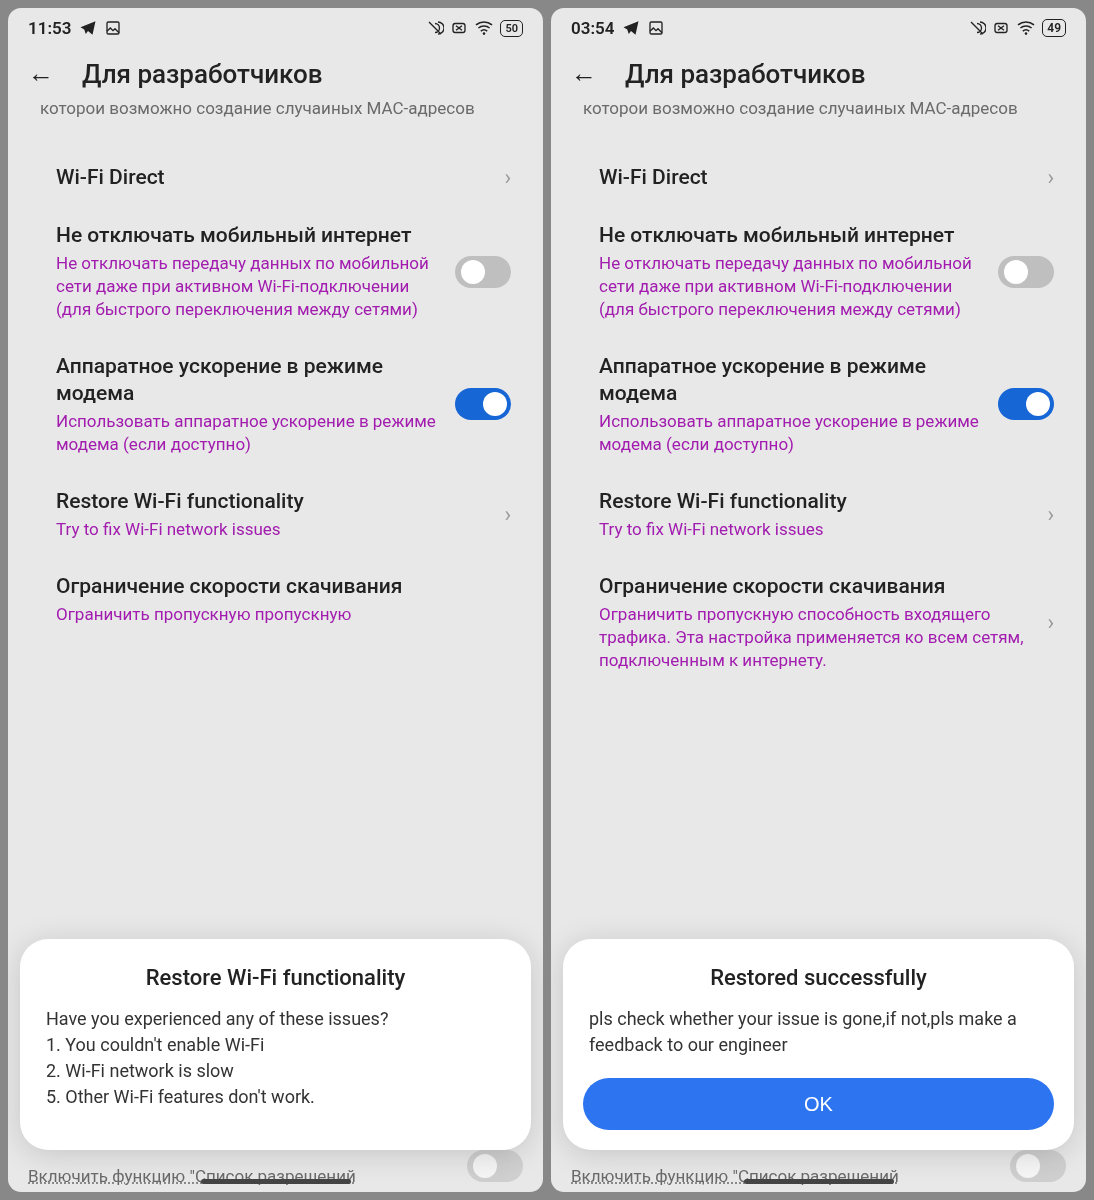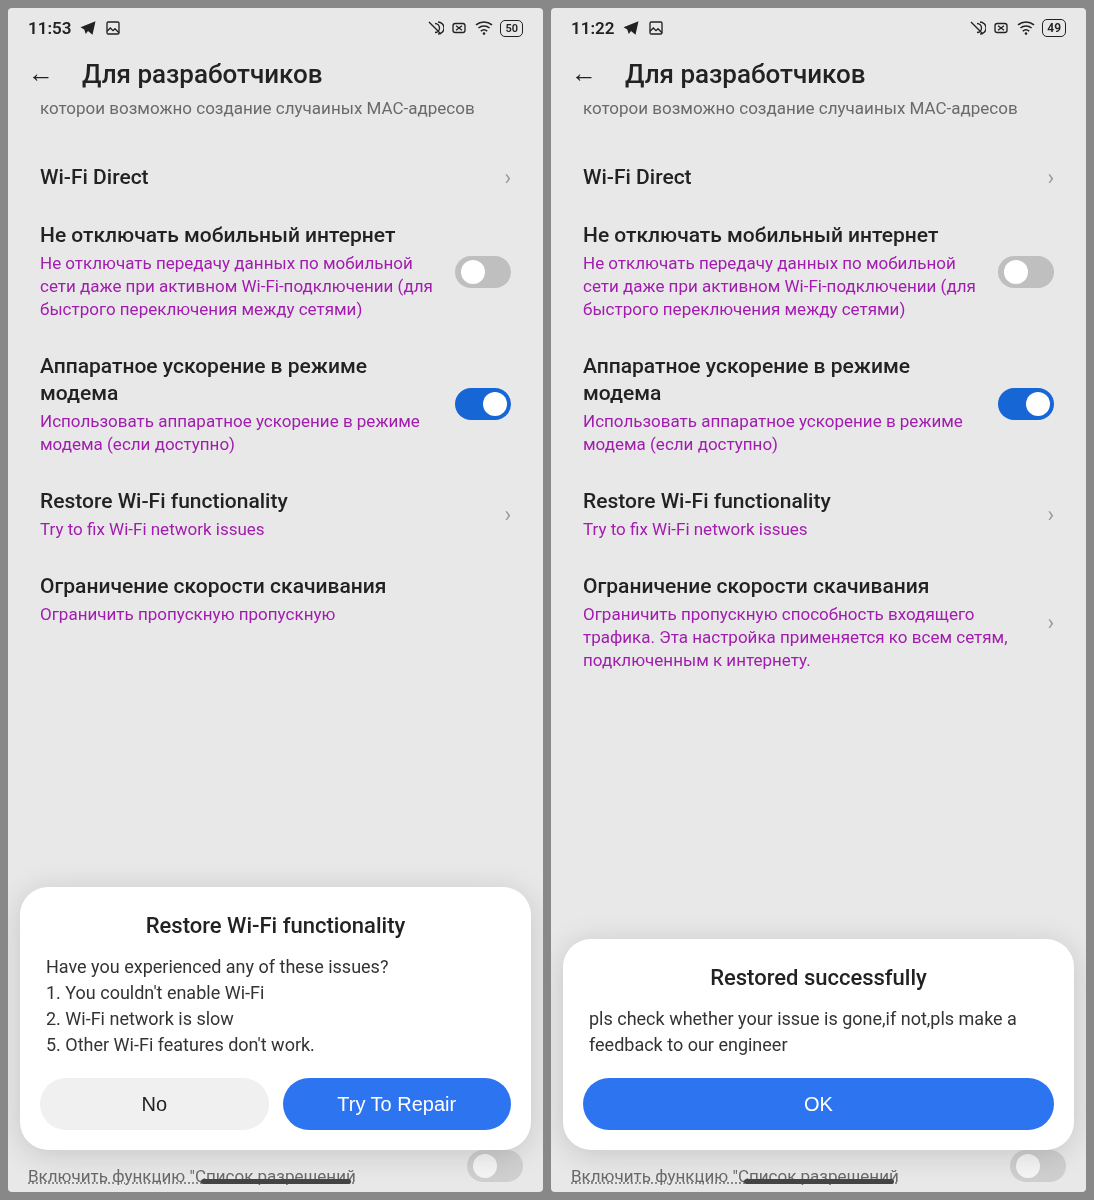--- a/index.html
+++ b/index.html
@@ -8,21 +8,21 @@
     background: #888;
     width: 1094px;
     height: 1200px;
     display: flex;
     gap: 8px;
     padding: 8px;
   }
   .phone {
     flex: 1;
     background: #e8e8e8;
-    border-radius: 4px;
+    border-radius: 13px;
     position: relative;
     overflow: hidden;
     display: flex;
     flex-direction: column;
   }
   .status-bar {
     display: flex;
     justify-content: space-between;
     align-items: center;
     padding: 10px 20px 6px;
@@ -46,20 +46,21 @@
     overflow: hidden;
     padding: 0 32px;
     position: relative;
   }
   .trunc-desc { color: #6a6a6a; font-size: 17px; line-height: 1.35; margin-bottom: 28px; }
   .row {
     display: flex;
     align-items: center;
     justify-content: flex-start;
     padding: 16px 0;
+    margin-left: 16px;
   }
   .row-main { flex: 1; padding-right: 12px; }
   .row-title { font-size: 21px; font-weight: 500; color: #222; line-height: 1.25; }
   .row-desc { font-size: 17px; color: #a21caf; line-height: 1.35; margin-top: 4px; }
   .chevron { color: #9a9a9a; font-size: 22px; }
   .toggle {
     width: 56px; height: 32px; border-radius: 16px; position: relative; flex-shrink: 0;
   }
   .toggle.off { background: #bfbfbf; }
   .toggle.on { background: #1766d6; }
@@ -219,33 +220,29 @@
   </div>
 
   <div class="dialog dialog-a">
     <div class="dialog-title">Restore Wi-Fi functionality</div>
     <div class="dialog-body">
       <div>Have you experienced any of these issues?</div>
       <div>1. You couldn't enable Wi-Fi</div>
       <div>2. Wi-Fi network is slow</div>
       <div>5. Other Wi-Fi features don't work.</div>
     </div>
-    <div class="dialog-buttons">
-      <button class="btn secondary">No</button>
-      <button class="btn primary">Try To Repair</button>
-    </div>
   </div>
 
   <div class="home-indicator"></div>
 </div>
 
 <div class="phone">
   <div class="status-bar">
     <div class="status-left">
-      <span>11:22</span>
+      <span>03:54</span>
       <span class="status-icon">
         <svg width="18" height="18" viewBox="0 0 24 24">
             <path fill="#222" d="M2 11l20-8-4 18-6-5-3 4-2-6z"></path>
           </svg>
       </span>
       <span class="status-icon">
         <svg width="16" height="16" viewBox="0 0 24 24">
             <rect x="3" y="3" width="18" height="18" rx="2" fill="none" stroke="#222" stroke-width="2"></rect>
             <path d="M3 17l5-5 4 4 3-3 6 6" fill="none" stroke="#222" stroke-width="2"></path>
           </svg>

